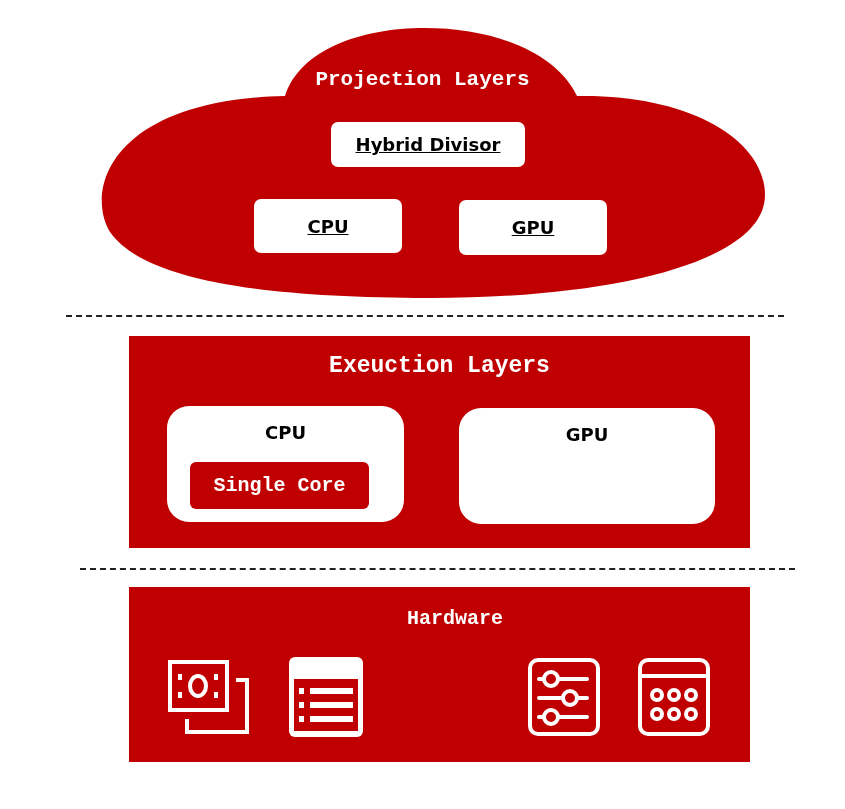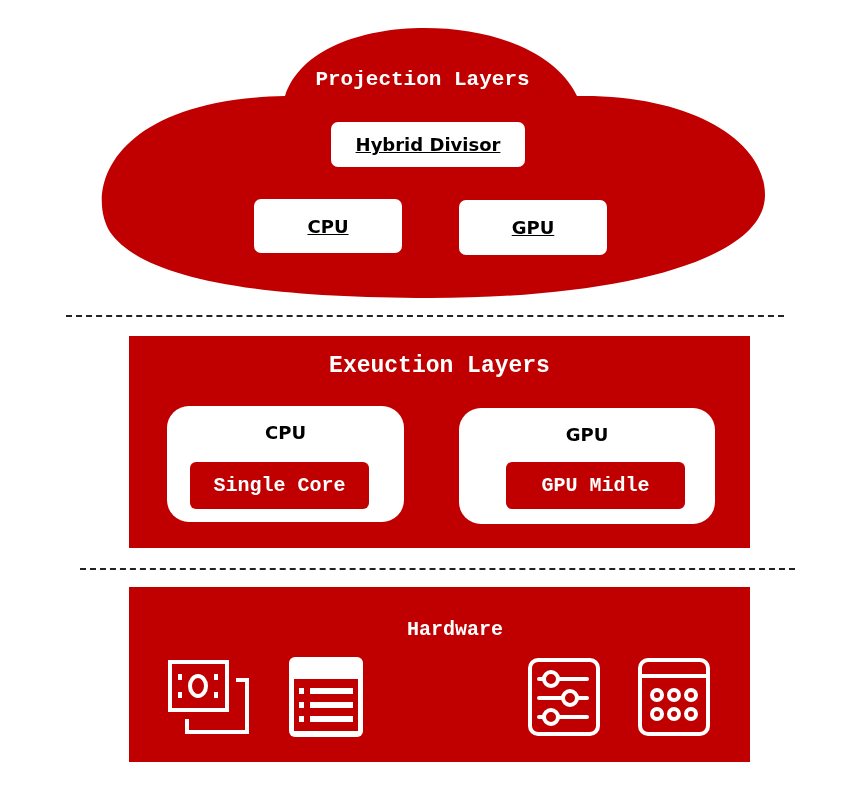--- a/index.html
+++ b/index.html
@@ -39,28 +39,27 @@
 <div class="panel" style="left:129px; top:336px; width:621px; height:212px;">
   <div class="title serif" style="top:17px; font-size:23px;">Exeuction Layers</div>
 
   <div class="inner" style="left:38px; top:70px; width:237px; height:116px;">
     <div class="title sans" style="top:16px; font-size:18px;">CPU</div>
     <div class="chip serif" style="left:23px; top:56px; width:179px; height:47px; font-size:20px;">Single Core</div>
   </div>
 
   <div class="inner" style="left:330px; top:72px; width:256px; height:116px;">
     <div class="title sans" style="top:16px; font-size:18px;">GPU</div>
-    <div class="chip serif" style="left:47px; top:54px; width:179px; height:47px; font-size:20px;">GPU Midle</div>
   </div>
 </div>
 
 <div class="dash" style="left:80px; top:568px; width:715px;"></div>
 
 <div class="panel" style="left:129px; top:587px; width:621px; height:175px;">
-  <div class="title serif" style="top:31px; font-size:20px;padding-left:31px;">Hardware</div>
+  <div class="title serif" style="top:20px; font-size:20px;padding-left:31px;">Hardware</div>
 
   <svg class="icon" style="left:38px; top:72px;" width="82" height="75" viewBox="0 0 82 75">
     <rect x="3" y="3" width="57" height="48" fill="none" stroke="#fff" stroke-width="4"></rect>
     <polyline points="69,21 80,21 80,73 20,73 20,60" fill="none" stroke="#fff" stroke-width="4"></polyline>
     <ellipse cx="31" cy="27" rx="8" ry="10" fill="none" stroke="#fff" stroke-width="4"></ellipse>
     <rect x="11" y="15" width="4" height="6" fill="#fff"></rect>
     <rect x="11" y="33" width="4" height="6" fill="#fff"></rect>
     <rect x="47" y="15" width="4" height="6" fill="#fff"></rect>
     <rect x="47" y="33" width="4" height="6" fill="#fff"></rect>
   </svg>

